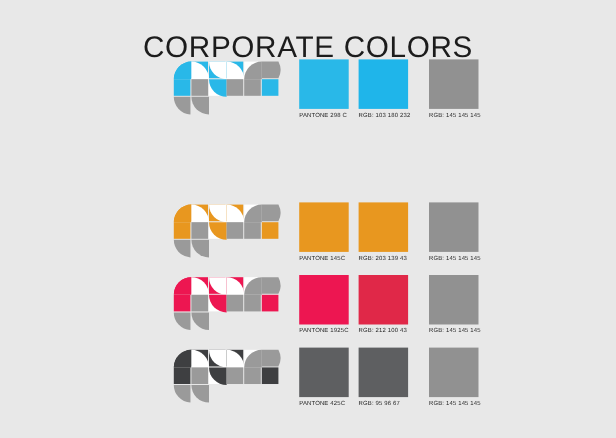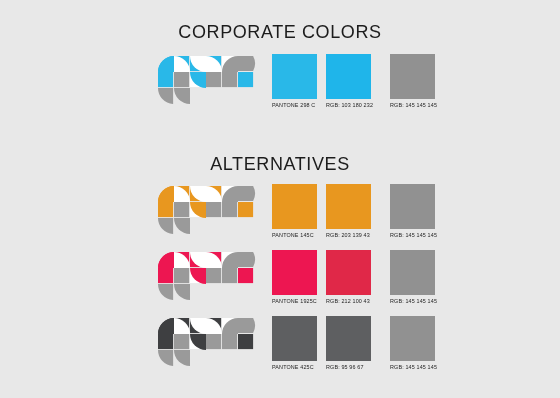--- a/index.html
+++ b/index.html
@@ -18,21 +18,21 @@
     position: absolute;
     inset: 0;
   }
 
   
   .heading {
     position: absolute;
     left: 0;
     width: 560px;
     text-align: center;
-    font-size: 18px;
+    font-size: 27px;
     font-weight: normal;
     letter-spacing: 0.6px;
     color: #1c1c1c;
     white-space: nowrap;
   }
   .heading-corporate { top: 10px; }
   .heading-alternatives { top: 142px; }
 
   
   .row {
@@ -91,21 +91,20 @@
 
   .group-offset { left: 272px; }
 </style>
 </head>
 <body style="background: rgb(232, 232, 232);">
 
 <div class="sheet">
 
   <h1 class="heading heading-corporate">CORPORATE COLORS</h1>
 
-  <h1 class="heading heading-alternatives">ALTERNATIVES</h1>
 
   <div class="row row-corporate">
     <div class="logo">
       <svg class="logo-grid" width="112" height="70" viewBox="0 0 112 70">
         <g>
             <path d="M22,4 L22,19.1 L6,19.1 L6,20 A16,16 0 0 1 22,4 Z" fill="#29b8e8"></path>
             <path d="M6,20 A16,16 0 0 1 22,4 L22,4 L22,20 Z" fill="#29b8e8"></path>
             <rect x="22" y="4" width="15.1" height="15.1" fill="#29b8e8"></rect>
             <path d="M22,20 L22,4 A16,16 0 0 1 38,20 Z" fill="#ffffff"></path>
             <rect x="6" y="20" width="15.1" height="15.1" fill="#29b8e8"></rect>

